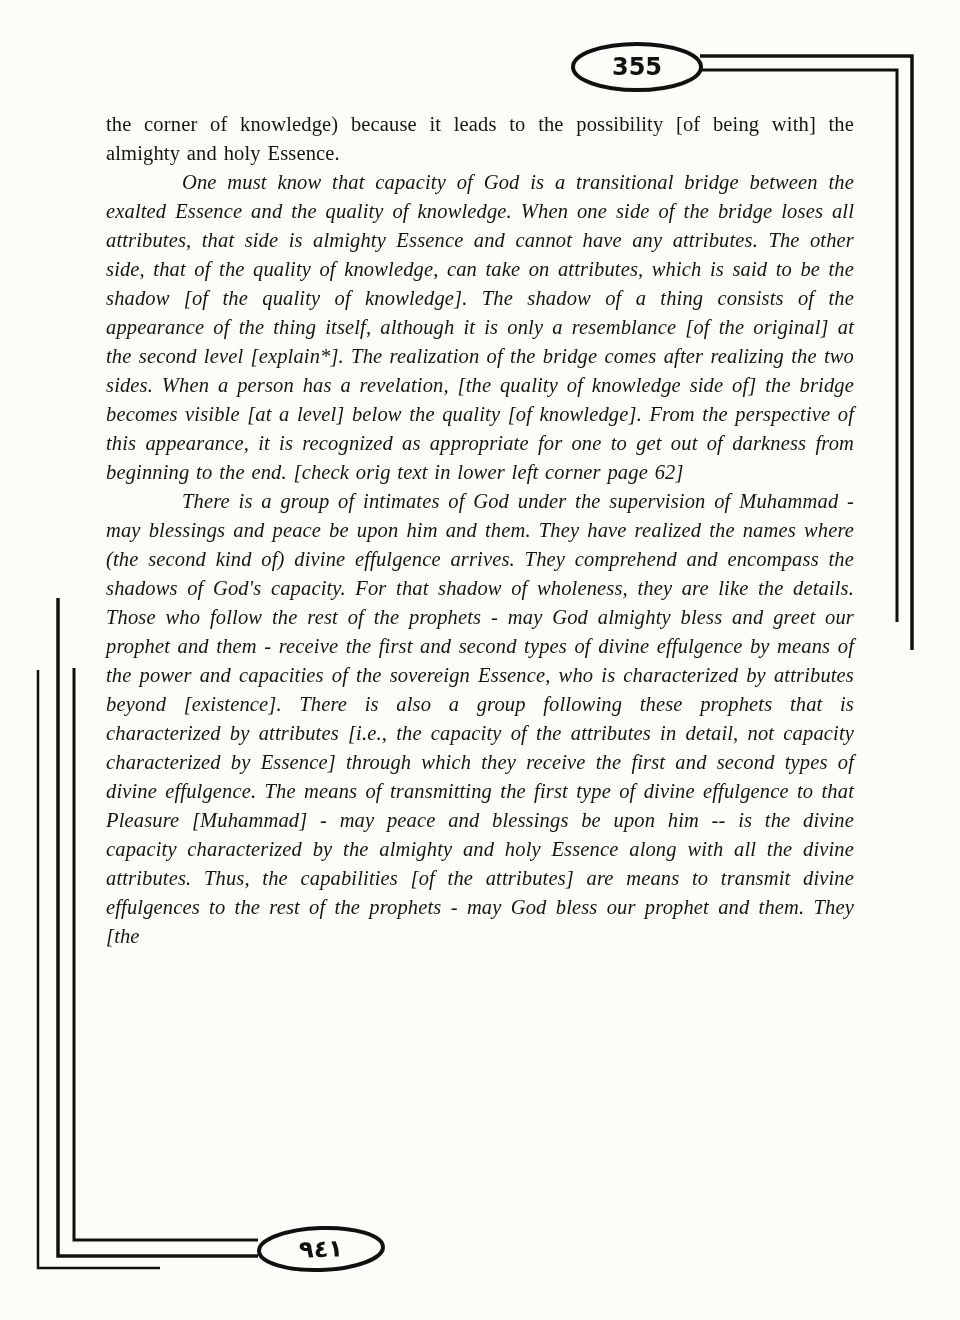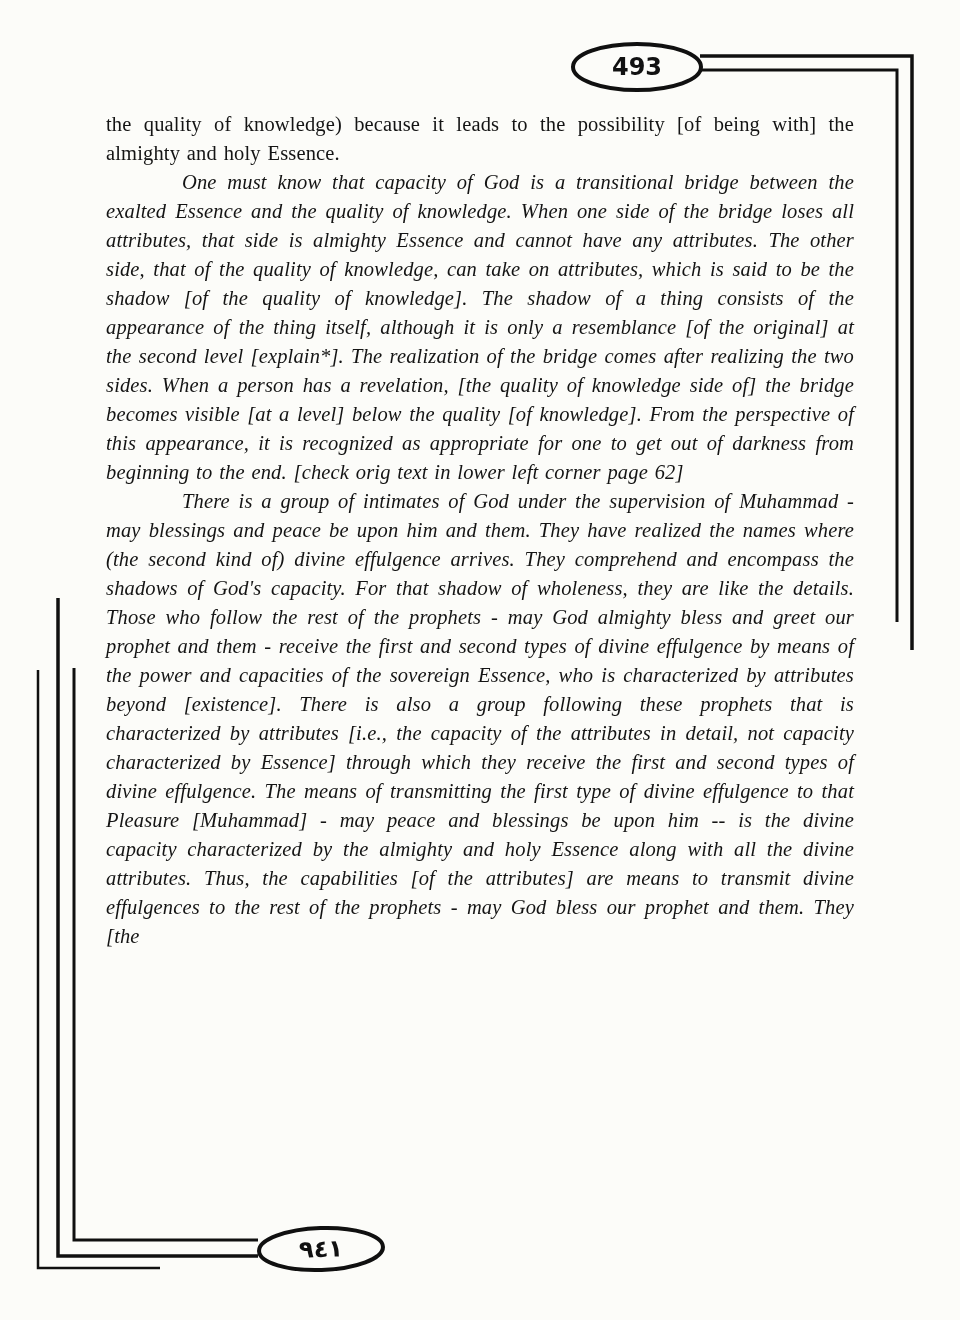--- a/index.html
+++ b/index.html
@@ -79,23 +79,23 @@
 
     <g fill="none" stroke="#101010">
       <path d="M 58 598 V 1256 H 258" stroke-width="3.5"></path>
       <path d="M 74 668 V 1240 H 258" stroke-width="3"></path>
       <path d="M 38 670 V 1268 H 160" stroke-width="2.5"></path>
     </g>
 
     <ellipse cx="321" cy="1249" rx="62" ry="21" fill="#fcfcf9" stroke="#101010" stroke-width="4" transform="rotate(-2 321 1249)"></ellipse>
   </svg>
 
-  <span class="badge-number badge-top">493</span>
+  <span class="badge-number badge-top">355</span>
 
   <div class="text-block">
-    <p>the quality of knowledge) because it leads to the possibility [of being with] the almighty and holy Essence.</p>
+    <p>the corner of knowledge) because it leads to the possibility [of being with] the almighty and holy Essence.</p>
     <p class="indent">One must know that capacity of God is a transitional bridge between the exalted Essence and the quality of knowledge. When one side of the bridge loses all attributes, that side is almighty Essence and cannot have any attributes. The other side, that of the quality of knowledge, can take on attributes, which is said to be the shadow [of the quality of knowledge]. The shadow of a thing consists of the appearance of the thing itself, although it is only a resemblance [of the original] at the second level [explain*]. The realization of the bridge comes after realizing the two sides. When a person has a revelation, [the quality of knowledge side of] the bridge becomes visible [at a level] below the quality [of knowledge]. From the perspective of this appearance, it is recognized as appropriate for one to get out of darkness from beginning to the end. [check orig text in lower left corner page 62]</p>
     <p class="indent">There is a group of intimates of God under the supervision of Muhammad - may blessings and peace be upon him and them. They have realized the names where (the second kind of) divine effulgence arrives. They comprehend and encompass the shadows of God's capacity. For that shadow of wholeness, they are like the details. Those who follow the rest of the prophets - may God almighty bless and greet our prophet and them - receive the first and second types of divine effulgence by means of the power and capacities of the sovereign Essence, who is characterized by attributes beyond [existence]. There is also a group following these prophets that is characterized by attributes [i.e., the capacity of the attributes in detail, not capacity characterized by Essence] through which they receive the first and second types of divine effulgence. The means of transmitting the first type of divine effulgence to that Pleasure [Muhammad] - may peace and blessings be upon him -- is the divine capacity characterized by the almighty and holy Essence along with all the divine attributes. Thus, the capabilities [of the attributes] are means to transmit divine effulgences to the rest of the prophets - may God bless our prophet and them. They [the</p>
   </div>
 
   <span class="badge-number badge-bottom">٩٤١</span>
 
 </div>
 
 </body></html>

